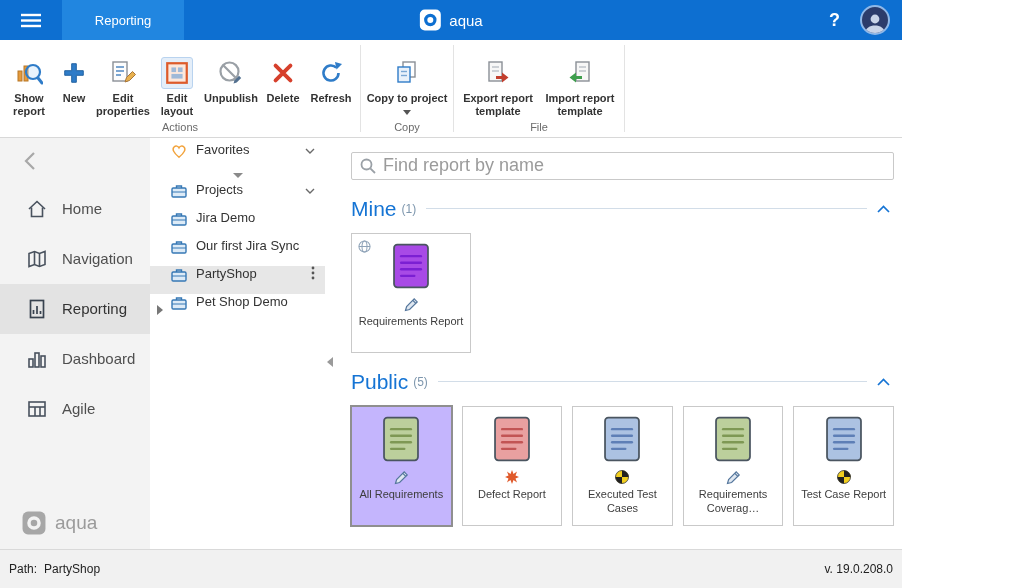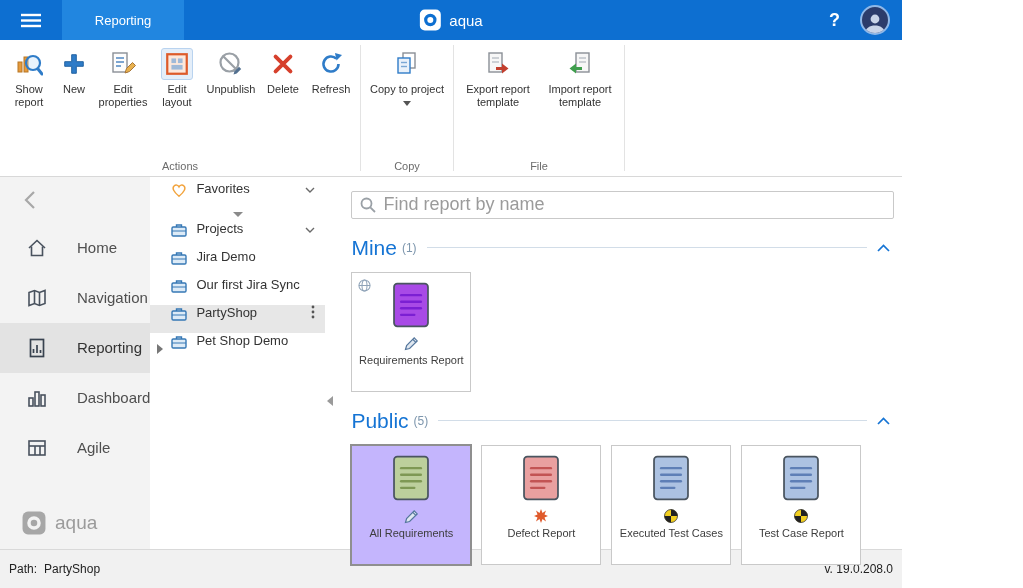--- a/index.html
+++ b/index.html
@@ -15,36 +15,36 @@
   .hamburger{width:62px;display:flex;justify-content:center;align-items:center;cursor:pointer;height:40px;}
   .tab{height:40px;width:122px;background:var(--tab);color:#fff;display:flex;align-items:center;justify-content:center;font-size:13px;cursor:pointer;}
   .brand{position:absolute;left:50%;transform:translateX(-50%);display:flex;align-items:center;gap:8px;color:#fff;font-size:15px;}
   .top-right{margin-left:auto;display:flex;align-items:center;gap:20px;padding-right:12px;}
   .help{color:#fff;font-size:18px;font-weight:bold;cursor:pointer;}
   .avatar{width:30px;height:30px;border-radius:50%;background:#2c3c6b;border:2px solid #8fb8e8;overflow:hidden;cursor:pointer;display:flex;align-items:flex-end;justify-content:center;}
 
   
   .ribbon{flex:0 0 96px;background:#fff;border-bottom:1px solid #d8d8d8;display:flex;align-items:stretch;}
   .rgroup{display:flex;flex-direction:column;}
-  .rgroup-buttons{display:flex;flex:1;align-items:stretch;padding:2px 3px 0;}
-  .rgroup-label{text-align:center;font-size:11px;color:#6b6b6b;padding:1px 0 4px;margin-top:48px;}
+  .rgroup-buttons{display:flex;flex:1;align-items:stretch;padding:11px 3px 0;font-weight:bold;}
+  .rgroup-label{text-align:center;font-size:11px;color:#6b6b6b;padding:1px 0 4px;}
   .rsep{width:1px;background:#e3e3e3;margin:5px 0;}
   .rbtn{display:flex;flex-direction:column;align-items:center;padding:6px 2px 2px;cursor:pointer;}
   .rbtn .ric{height:32px;display:flex;align-items:center;justify-content:center;}
   .ric-hl{background:#e4eef9;border:1px solid #b9d3ef;border-radius:3px;padding:1px 2px;}
   .rlbl{font-size:11px;color:#333;text-align:center;line-height:1.18;margin-top:3px;}
   .w52{width:52px}.w38{width:38px}.w60{width:60px}.w48{width:48px}.w44{width:44px}.w86{width:86px}.w82{width:82px}
 
   
   .bodyrow{flex:1;display:flex;min-height:0;background:#fff;}
 
   
   .sidebar{flex:0 0 150px;background:var(--sidebar-bg);position:relative;}
   .back{height:46px;display:flex;align-items:center;padding-left:24px;cursor:pointer;}
-  .snav-item{height:50px;display:flex;align-items:center;padding-left:26px;gap:29px;font-size:15px;color:#4f4f4f;cursor:pointer;}
+  .snav-item{height:50px;display:flex;align-items:center;padding-left:26px;gap:14px;font-size:15px;color:#4f4f4f;cursor:pointer;}
   .snav-item.selected{background:var(--selected-bg);color:#333;}
   .sidebar-logo{position:absolute;bottom:14px;left:22px;display:flex;align-items:center;gap:9px;color:#9b9b9b;font-size:19px;}
 
   
   .tree{flex:0 0 175px;background:#fff;padding-top:4px;position:relative;}
   .tree-row{height:28px;display:flex;align-items:flex-start;padding:0 10px 0 20px;gap:8px;font-size:13px;color:#333;cursor:pointer;position:relative;}
   .tree-row .chev{margin-left:auto;}
   .tree-row.selected{background:#e7e7e7;}
   .tree-splitter{height:12px;display:flex;align-items:center;justify-content:center;}
   .expander{position:absolute;left:7px;top:9px;}
@@ -501,20 +501,40 @@
           <span class="badge">
               <svg width="16" height="16" viewBox="0 0 16 16">
                 <circle cx="8" cy="8" r="6.5" fill="#f2cf1f" stroke="#333" stroke-width="0.8"></circle>
                 <path d="M8 8 L8 1.5 A6.5 6.5 0 0 1 14.5 8 Z" fill="#222"></path>
                 <path d="M8 8 L8 14.5 A6.5 6.5 0 0 1 1.5 8 Z" fill="#222"></path>
               </svg>
             </span>
           <span class="card-label">Executed Test Cases</span>
         </div>
 
+        <div class="card">
+          <span>
+            <svg width="38" height="46" viewBox="0 0 34 42">
+                <rect x="1.5" y="1.5" width="31" height="39" rx="3" stroke="#4a5560" stroke-width="1.6" fill="#bccf9c"></rect>
+                <g stroke-width="2.2" stroke-linecap="round" stroke="#7e9854">
+                  <line x1="8" y1="12" x2="26" y2="12"></line>
+                  <line x1="8" y1="18" x2="26" y2="18"></line>
+                  <line x1="8" y1="24" x2="26" y2="24"></line>
+                  <line x1="8" y1="30" x2="20" y2="30"></line>
+                </g>
+              </svg>
+          </span>
+          <span class="badge">
+              <svg width="17" height="17" viewBox="0 0 17 17">
+                <path d="M2.5 14.5 L3.6 10.5 L11.2 2.9 L14.2 5.9 L6.6 13.5 Z" fill="#dfe7f0" stroke="#54769c" stroke-width="1.2"></path>
+                <line x1="9.8" y1="4.3" x2="12.8" y2="7.3" stroke="#54769c" stroke-width="1.2"></line>
+              </svg>
+            </span>
+          <span class="card-label">Requirements Coverag…</span>
+        </div>
 
         <div class="card">
           <span>
             <svg width="38" height="46" viewBox="0 0 34 42">
                 <rect x="1.5" y="1.5" width="31" height="39" rx="3" stroke="#4a5560" stroke-width="1.6" fill="#acc2e2"></rect>
                 <g stroke-width="2.2" stroke-linecap="round" stroke="#5e7fb6">
                   <line x1="8" y1="12" x2="26" y2="12"></line>
                   <line x1="8" y1="18" x2="26" y2="18"></line>
                   <line x1="8" y1="24" x2="26" y2="24"></line>
                   <line x1="8" y1="30" x2="20" y2="30"></line>

